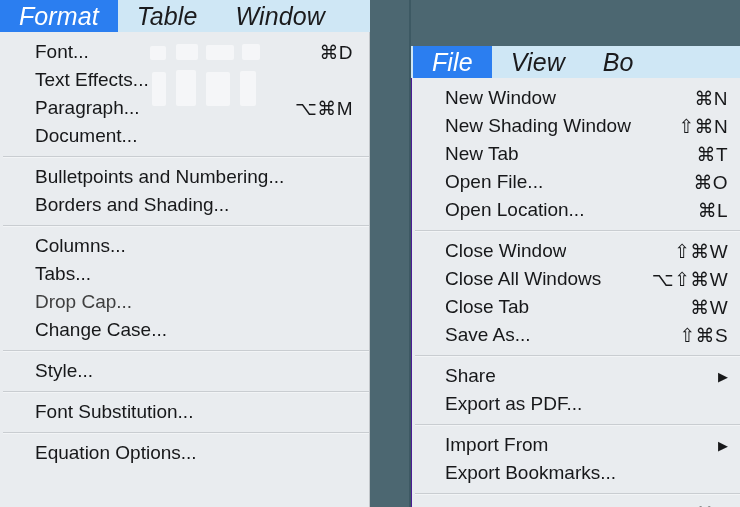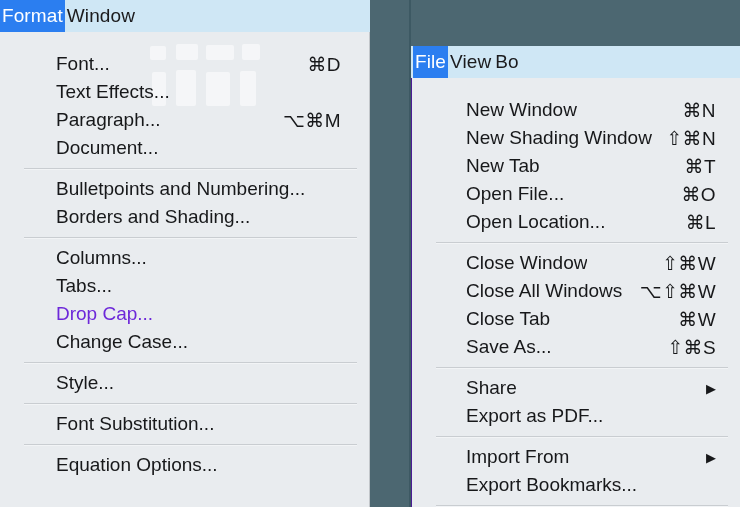--- a/index.html
+++ b/index.html
@@ -33,25 +33,26 @@
     height: 32px;
     background: #cfe7f5;
     display: flex;
     align-items: stretch;
     overflow: hidden;
   }
   .menubar-item {
     display: flex;
     align-items: center;
     justify-content: center;
-    padding: 0 2px;
-    font-size: 19px;
+    padding: 0 19px;
+    font-size: 25px;
     color: #1b1b1d;
     letter-spacing: 0.1px;
     white-space: nowrap;
+    font-style: italic;
   }
   .menubar-item.active {
     background: #2b7ef0;
     color: #ffffff;
   }
 
   .menupanel {
     position: relative;
     background: #e9ecef;
     height: 475px;
@@ -61,35 +62,35 @@
   .ghost {
     position: absolute;
     pointer-events: none;
     background: rgba(255,255,255,0.55);
     border-radius: 2px;
   }
 
   .menu-list {
     position: relative;
     list-style: none;
-    margin: 12px;
-    padding: 6px 0 0 12px;
+    margin: 0;
+    padding: 6px 0 0 3px;
     z-index: 2;
   }
   .menu-row {
     display: flex;
     align-items: center;
     height: 28px;
     padding: 0 14px 0 32px;
     font-size: 19px;
     color: #17181a;
     white-space: nowrap;
   }
   .menu-row.disabled {
-    color: #6d28d9;
+    color: #404040;
   }
   .menu-label {
     flex: 0 1 auto;
     overflow: hidden;
   }
   .menu-spacer {
     flex: 1 1 auto;
     min-width: 10px;
   }
   .menu-shortcut {
@@ -172,20 +173,21 @@
 </style>
 </head>
 <body>
 
 <div id="stage">
 
   <div class="panel" id="left-window">
 
     <div class="menubar" id="left-menubar">
         <div class="menubar-item active">Format</div>
+        <div class="menubar-item">Table</div>
         <div class="menubar-item">Window</div>
       </div>
 
     <div class="menupanel">
 
       <div class="ghost" style="left:150px;  top:14px;  width:16px; height:14px;"></div>
       <div class="ghost" style="left:176px;  top:12px;  width:22px; height:16px;"></div>
       <div class="ghost" style="left:206px;  top:13px;  width:28px; height:15px;"></div>
       <div class="ghost" style="left:242px;  top:12px;  width:18px; height:16px;"></div>
       <div class="ghost" style="left:152px;  top:40px;  width:14px; height:34px;"></div>

